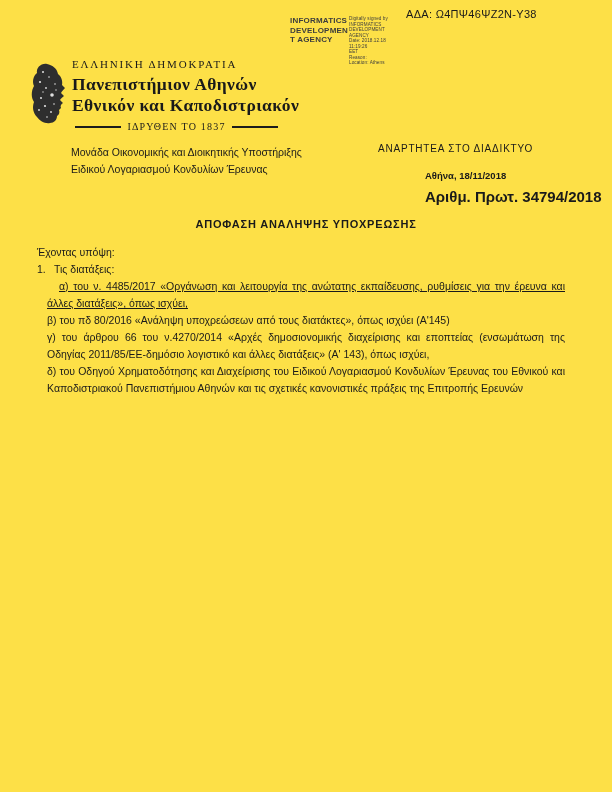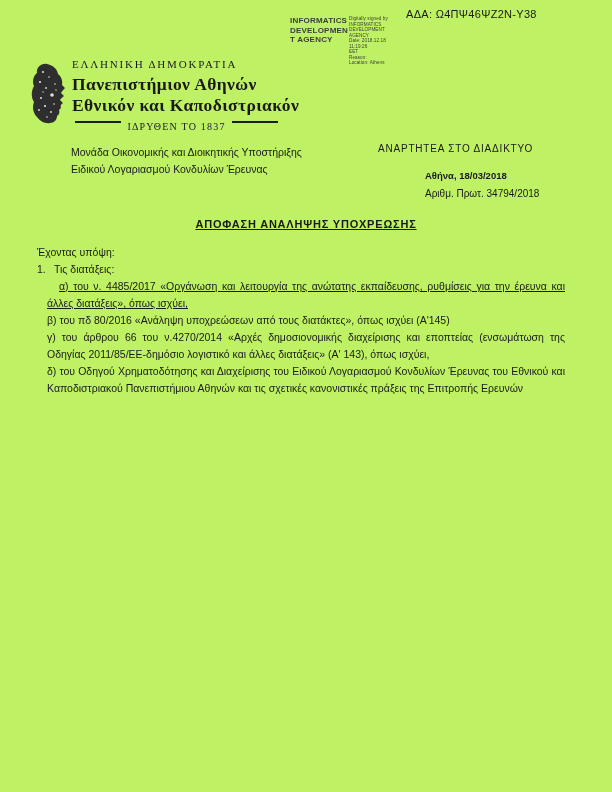--- a/index.html
+++ b/index.html
@@ -4,21 +4,21 @@
 <style>
   html, body {
     margin: 0;
     padding: 0;
     background: #ffffff;
   }
   .page {
     position: relative;
     width: 612px;
     height: 792px;
-    background: #bef264;
+    background: #fde047;
     color: #1a1a1a;
     font-family: "Liberation Sans", sans-serif;
     overflow: hidden;
   }
   
   .ada {
     position: absolute;
     left: 406px;
     top: 8px;
     font-size: 11px;
@@ -68,21 +68,21 @@
   }
   .uni-line {
     font-size: 17.5px;
     font-weight: bold;
     letter-spacing: 0.4px;
     line-height: 21px;
     white-space: nowrap;
   }
   .founded-row {
     display: flex;
-    align-items: flex-start;
+    align-items: center;
     gap: 6px;
     width: 203px;
     margin-left: 3px;
     margin-top: 5px;
   }
   .founded-rule {
     flex: 1;
     height: 2px;
     background: #1c1c1c;
   }
@@ -113,35 +113,34 @@
     left: 425px;
     top: 170px;
     font-size: 9.5px;
     font-weight: bold;
     white-space: nowrap;
   }
   .protocol {
     position: absolute;
     left: 425px;
     top: 188px;
-    font-size: 10px;
-    font-weight: normal;
+    font-size: 15px;
+    font-weight: bold;
     white-space: nowrap;
   }
   
   .doc-title {
     position: absolute;
     left: 0;
     right: 0;
     top: 218px;
     text-align: center;
     font-size: 11px;
     font-weight: bold;
     letter-spacing: 0.8px;
-    text-decoration: underline;
   }
   
   .body-block {
     position: absolute;
     left: 37px;
     top: 244px;
     width: 528px;
     font-size: 10.5px;
     line-height: 17px;
   }
@@ -226,21 +225,21 @@
       <span class="founded-rule"></span>
     </div>
   </div>
 
   <div class="unit">
     <div>Μονάδα Οικονομικής και Διοικητικής Υποστήριξης</div>
     <div>Ειδικού Λογαριασμού Κονδυλίων Έρευνας</div>
   </div>
 
   <div class="posting">ΑΝΑΡΤΗΤΕΑ ΣΤΟ ΔΙΑΔΙΚΤΥΟ</div>
-  <div class="place-date">Αθήνα, 18/03/2018</div>
+  <div class="place-date">Αθήνα, 18/11/2018</div>
   <div class="protocol">Αριθμ. Πρωτ. 34794/2018</div>
 
   <div class="doc-title">ΑΠΟΦΑΣΗ ΑΝΑΛΗΨΗΣ ΥΠΟΧΡΕΩΣΗΣ</div>
 
   <div class="body-block">
     <p class="intro">Έχοντας υπόψη:</p>
     <div class="item-row">
       <span class="item-num">1.</span>
       <span>Τις διατάξεις:</span>
     </div>

